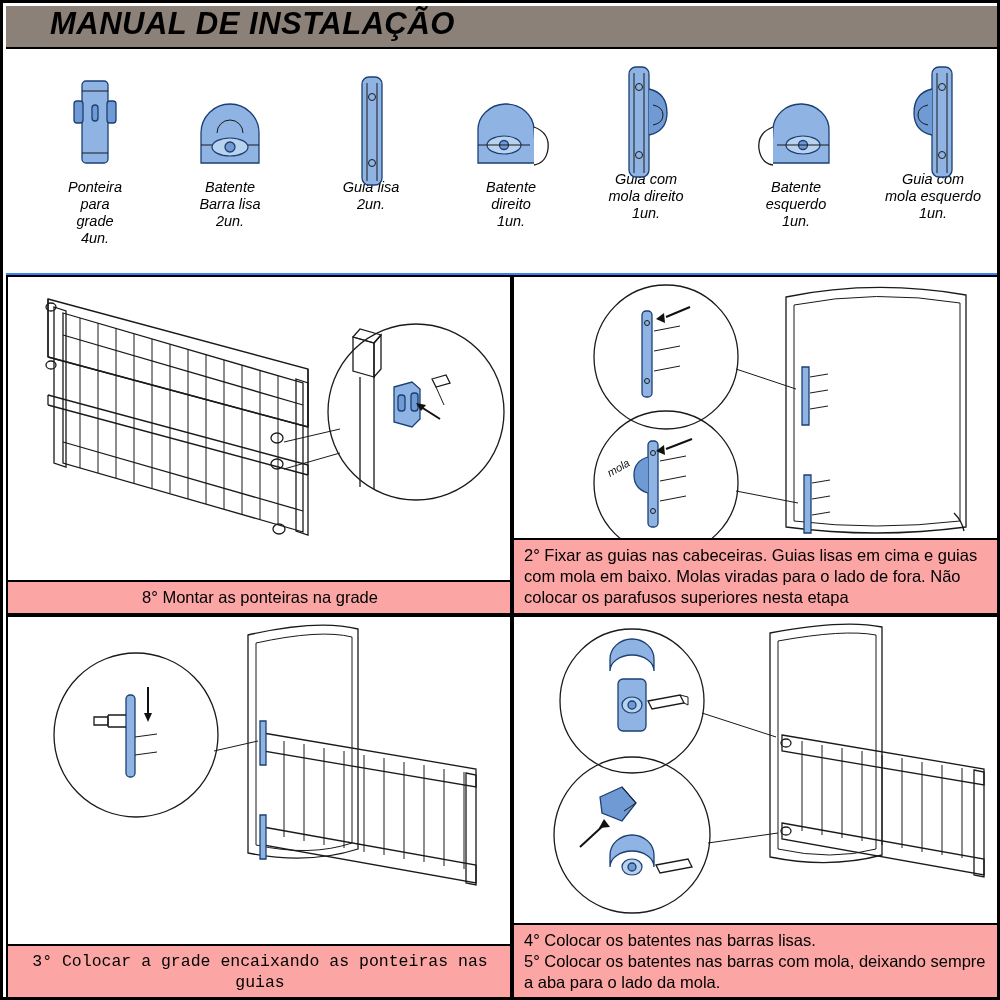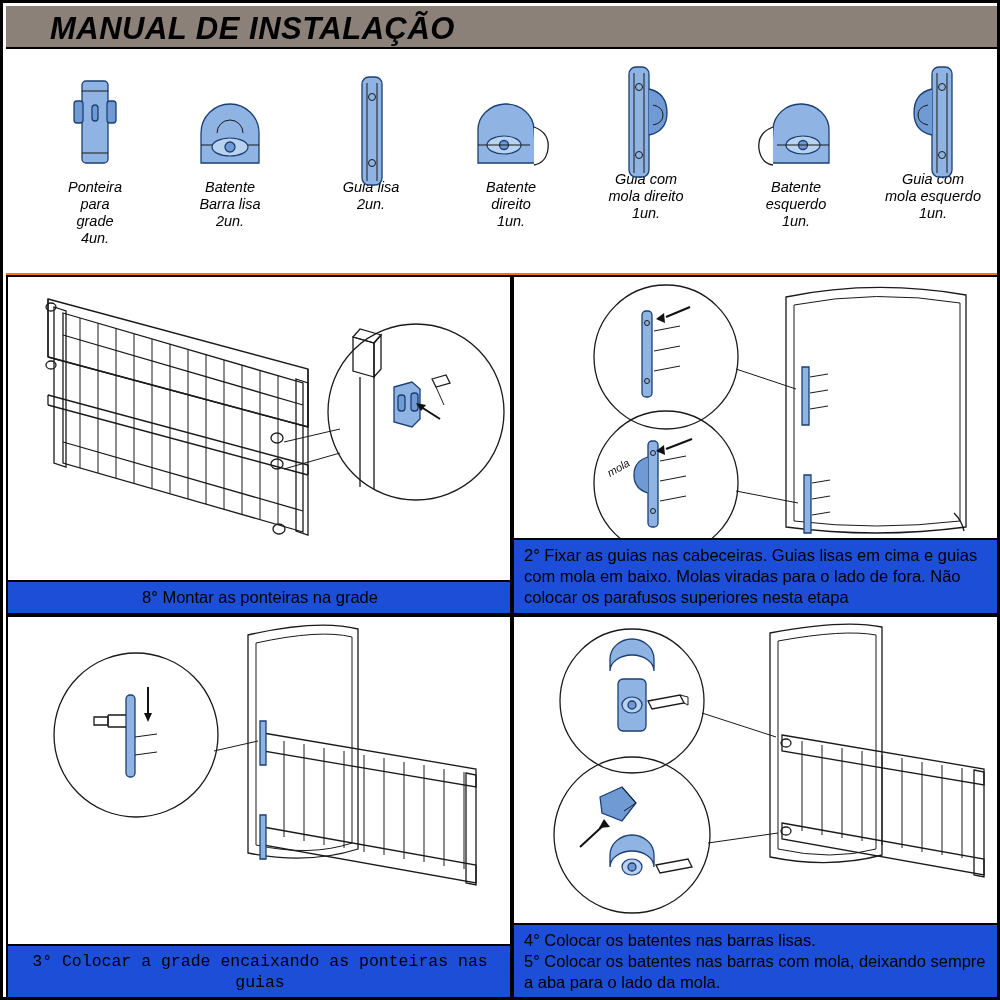--- a/index.html
+++ b/index.html
@@ -21,41 +21,41 @@
   }
   
   .header-bar {
     position: absolute;
     left: 3px;
     top: 3px;
     width: 994px;
     height: 43px;
     background: #8b8178;
     display: flex;
-    align-items: flex-end;
+    align-items: flex-start;
     border-bottom: 2px solid #000;
     box-sizing: border-box;
   }
   .header-title {
     font-style: italic;
     font-weight: bold;
     font-size: 31px;
     color: #000;
     padding-left: 44px;
     letter-spacing: 0.5px;
     white-space: nowrap;
   }
   
   .parts-strip {
     position: absolute;
     left: 3px;
     top: 46px;
     width: 994px;
     height: 226px;
-    border-bottom: 2px solid #f97316;
+    border-bottom: 2px solid #3b82f6;
     box-sizing: border-box;
   }
   .part {
     position: absolute;
     text-align: center;
     width: 130px;
   }
   .part .art {
     height: 112px;
     position: relative;
@@ -81,21 +81,21 @@
     border: 2px solid #000;
     background: #fff;
     overflow: hidden;
   }
   .cell-art { position: absolute; inset: 0; }
   .caption {
     position: absolute;
     left: 0;
     right: 0;
     bottom: 0;
-    background: #1d4ed8;
+    background: #fca5a5;
     border-top: 2px solid #000;
     color: #000;
     font-size: 16.5px;
     line-height: 21px;
     padding: 5px 8px 5px 10px;
     box-sizing: border-box;
     white-space: pre-line;
   }
   .caption.center { text-align: center; }
   svg { display: block; overflow: visible; }

